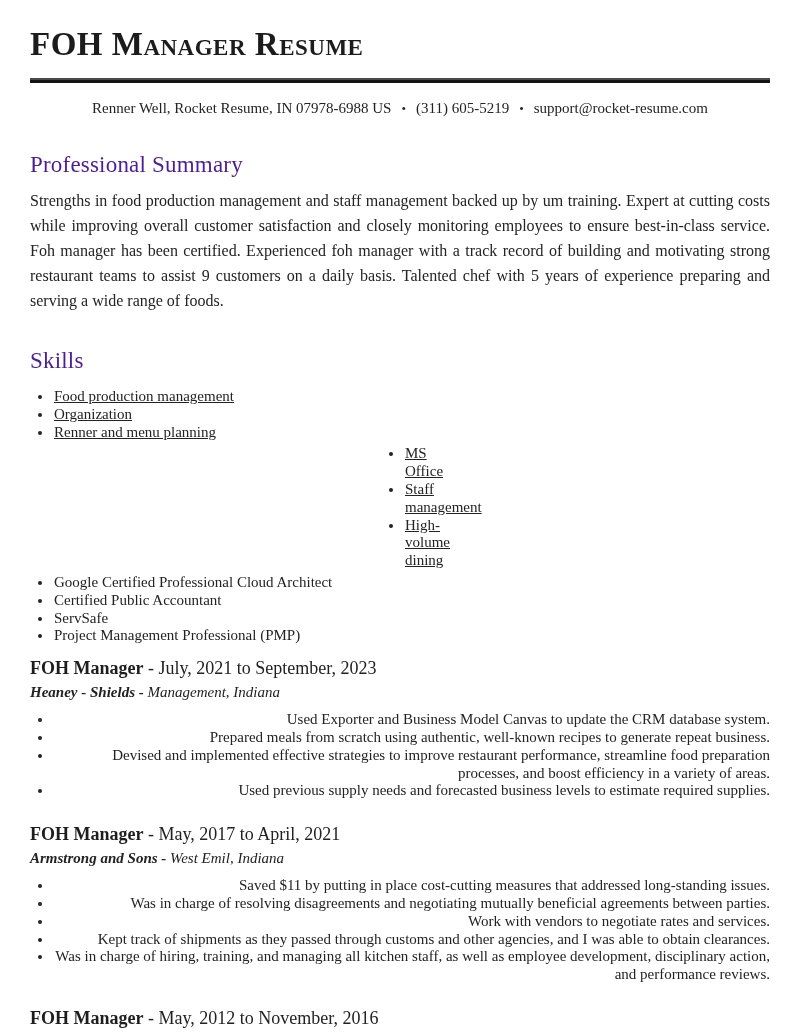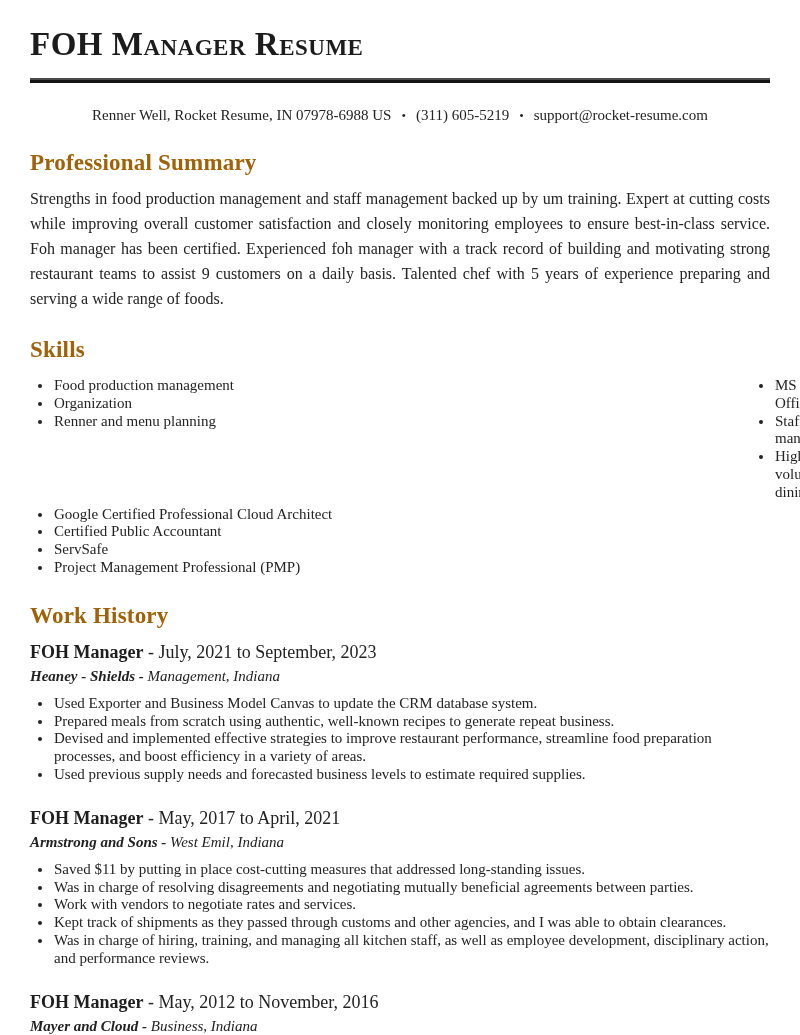--- a/index.html
+++ b/index.html
@@ -23,35 +23,35 @@
     letter-spacing: 0.5px;
     line-height: 40px;
   }
   .double-rule {
     margin-top: 14px;
     height: 3px;
     border-top: 2px solid #4a4a4a;
     border-bottom: 3px solid #141414;
   }
   .contact-line {
-    margin-top: 24px;
+    margin-top: 17px;
     text-align: center;
     font-size: 15px;
     color: #232323;
   }
   .contact-line .dot-sep {
     display: inline-block;
     margin: 0 10px;
     font-size: 13px;
   }
   h2.section-heading {
     font-size: 23px;
-    font-weight: bold;
-    color: #a16207;
-    margin-top: 26px;
+    font-weight: normal;
+    color: #4c1d95;
+    margin-top: 35px;
     margin-bottom: 10px;
     letter-spacing: 0.2px;
   }
   .summary-text {
     font-size: 16px;
     line-height: 25px;
     color: #232323;
     text-align: justify;
   }
   ul.bullet-list {
@@ -60,37 +60,38 @@
     margin-top: 4px;
   }
   ul.bullet-list li {
     font-size: 15px;
     line-height: 17.8px;
     color: #232323;
     padding-left: 1px;
   }
   .skills-columns {
     display: flex;
-    flex-direction: row;
+    flex-direction: column;
+    text-decoration: underline;
   }
   .skills-columns .col { width: 50%; }
   .skills-columns .col.right { padding-left: 0; }
   .skills-columns .col.right ul { margin-left: 351px; }
   .job { margin-top: 25px; }
   .job:first-of-type { margin-top: 14px; }
   .job-title-line { font-size: 18px; line-height: 19px; }
   .job-title { font-weight: bold; color: #1e1e1e; }
   .job-company-line {
     font-size: 15px;
     font-style: italic;
     margin-top: 5px;
     line-height: 19px;
   }
   .job-company, .job-company-line .dash-sep { font-weight: bold; }
-  .job ul.bullet-list { margin-top: 9px; }
+  .job ul.bullet-list { margin-top: 9px; text-align: right; }
   .work-history ul.bullet-list li { margin-bottom: 0; }
 </style>
 </head>
 <body>
 
 <div class="page">
 
   <div class="resume-title">FOH Manager Resume</div>
 
   <div class="double-rule"></div>
@@ -127,21 +128,20 @@
   <div class="section">
     <ul class="bullet-list">
       <li>Google Certified Professional Cloud Architect</li>
       <li>Certified Public Accountant</li>
       <li>ServSafe</li>
       <li>Project Management Professional (PMP)</li>
     </ul>
   </div>
 
   <div class="section work-history">
-    <h2 class="section-heading">Work History</h2>
 
     <div class="job">
       <div class="job-title-line">
         <span class="job-title">FOH Manager</span>
         <span class="dash-sep">-</span>
         <span class="job-dates">July, 2021 to September, 2023</span>
       </div>
       <div class="job-company-line">
         <span class="job-company">Heaney - Shields</span>
         <span class="dash-sep">-</span>

